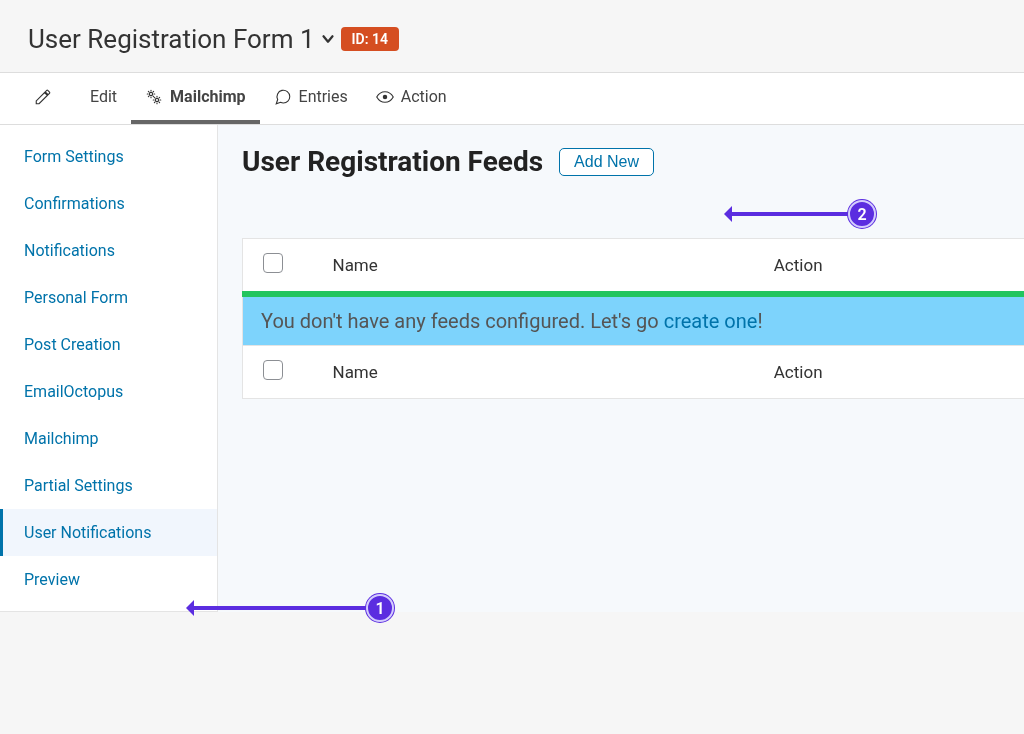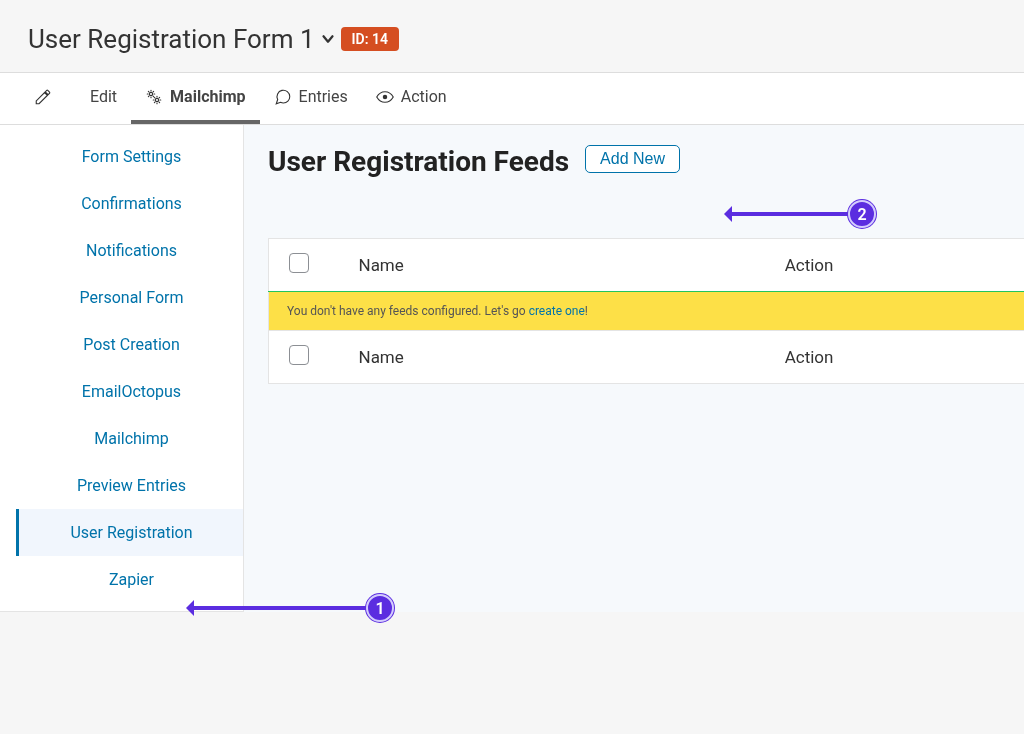--- a/index.html
+++ b/index.html
@@ -14,35 +14,35 @@
     
     .tabbar-wrap { background: #f0f0f0; border-top: 1px solid #ddd; border-bottom: 1px solid #ddd; }
     .tabbar { background: #fff; display: flex; }
     .tab { display: flex; align-items: center; gap: 7px; padding: 14px 14px 14px 14px; color: #444; font-size: 16px; cursor: pointer; border-bottom: 4px solid transparent; }
     .tab .ico { width: 18px; height: 18px; display: inline-flex; align-items: center; justify-content: center; }
     .tab.active { font-weight: 700; border-bottom-color: #666; }
     .tab:first-child { padding-left: 34px; gap: 38px; }
 
     
     .main-area { display: flex; margin: 0; }
-    .sidebar { width: 244px; background: #fff; border-right: 1px solid #e4e4e4; border-bottom: 1px solid #e4e4e4; padding: 8px 0 8px 16px; text-align: center; }
+    .sidebar { width: 218px; background: #fff; border-right: 1px solid #e4e4e4; border-bottom: 1px solid #e4e4e4; padding: 8px 0 8px 0; }
     .sidebar-item { padding: 14px 20px 14px 24px; color: #0073aa; font-size: 16px; cursor: pointer; }
     .sidebar-item.active { background: #f1f6fd; border-left: 3px solid #0073aa; padding-left: 21px; color: #0073aa; font-weight:400;}
     
     .content { flex: 1; padding: 20px 0 20px 24px; position: relative; background: #f6f9fc; }
-    .content-title-row { display: flex; align-items: flex-start; gap: 16px; margin-bottom: 60px; }
+    .content-title-row { display: flex; align-items: center; gap: 16px; margin-bottom: 60px; }
     .content-title { font-size: 28px; font-weight: 700; color: #222; }
     .add-new-btn { border: 1px solid #0073aa; background: #fff; color: #0073aa; font-size: 16px; padding: 4px 14px; border-radius: 5px; cursor: pointer; }
 
     .table { width: 100%; border-collapse: collapse; background: #fff; border: 1px solid #e4e4e4; border-right: none; }
     .th-row th, .tf-row td { text-align: left; font-weight: 400; font-size: 17px; color: #333; padding: 14px 18px; }
     .cb-col { width: 60px; text-align: center !important; }
     .cb { width: 20px; height: 20px; border: 1px solid #8c8f94; border-radius: 4px; display: inline-block; background:#fff;}
     .name-col { width: 58%; padding-left: 30px !important; }
-    .empty-row td { padding: 12px 18px; font-size: 12px; color: #555; background:#fde047; border-top:1px solid #22c55e; border-bottom:1px solid #e4e4e4;}
+    .empty-row td { padding: 12px 18px; font-size: 20px; color: #555; background:#7dd3fc; border-top:6px solid #22c55e; border-bottom:1px solid #e4e4e4;}
     .empty-row a { color: #0073aa; text-decoration: none; }
 
     
     .annotation { position: absolute; display:flex; align-items:center; }
     .arrow-line { height:4px; background:#5b2de0; position:relative;}
     .arrow-line::before { content:''; position:absolute; left:-10px; top:-6px; border:8px solid transparent; border-right-color:#5b2de0;}
     .num { width:28px; height:28px; border-radius:50%; background:#5b2de0; color:#fff; display:flex; align-items:center; justify-content:center; font-size:16px; font-weight:600; border:2px solid #d4cdfd; box-shadow:0 0 0 1px #5b2de0;}
     
     svg { display:block; }
   </style>
@@ -102,23 +102,23 @@
 
 <div class="main-area">
   <div class="sidebar">
     <div class="sidebar-item">Form Settings</div>
     <div class="sidebar-item">Confirmations</div>
     <div class="sidebar-item">Notifications</div>
     <div class="sidebar-item">Personal Form</div>
     <div class="sidebar-item">Post Creation</div>
     <div class="sidebar-item">EmailOctopus</div>
     <div class="sidebar-item">Mailchimp</div>
-    <div class="sidebar-item">Preview Entries</div>
-    <div class="sidebar-item active">User Registration</div>
-    <div class="sidebar-item">Zapier</div>
+    <div class="sidebar-item">Partial Settings</div>
+    <div class="sidebar-item active">User Notifications</div>
+    <div class="sidebar-item">Preview</div>
   </div>
 
   <div class="content">
     <div class="content-title-row">
       <span class="content-title">User Registration Feeds</span>
       <button class="add-new-btn">Add New</button>
     </div>
 
     <table class="table">
       <thead>

